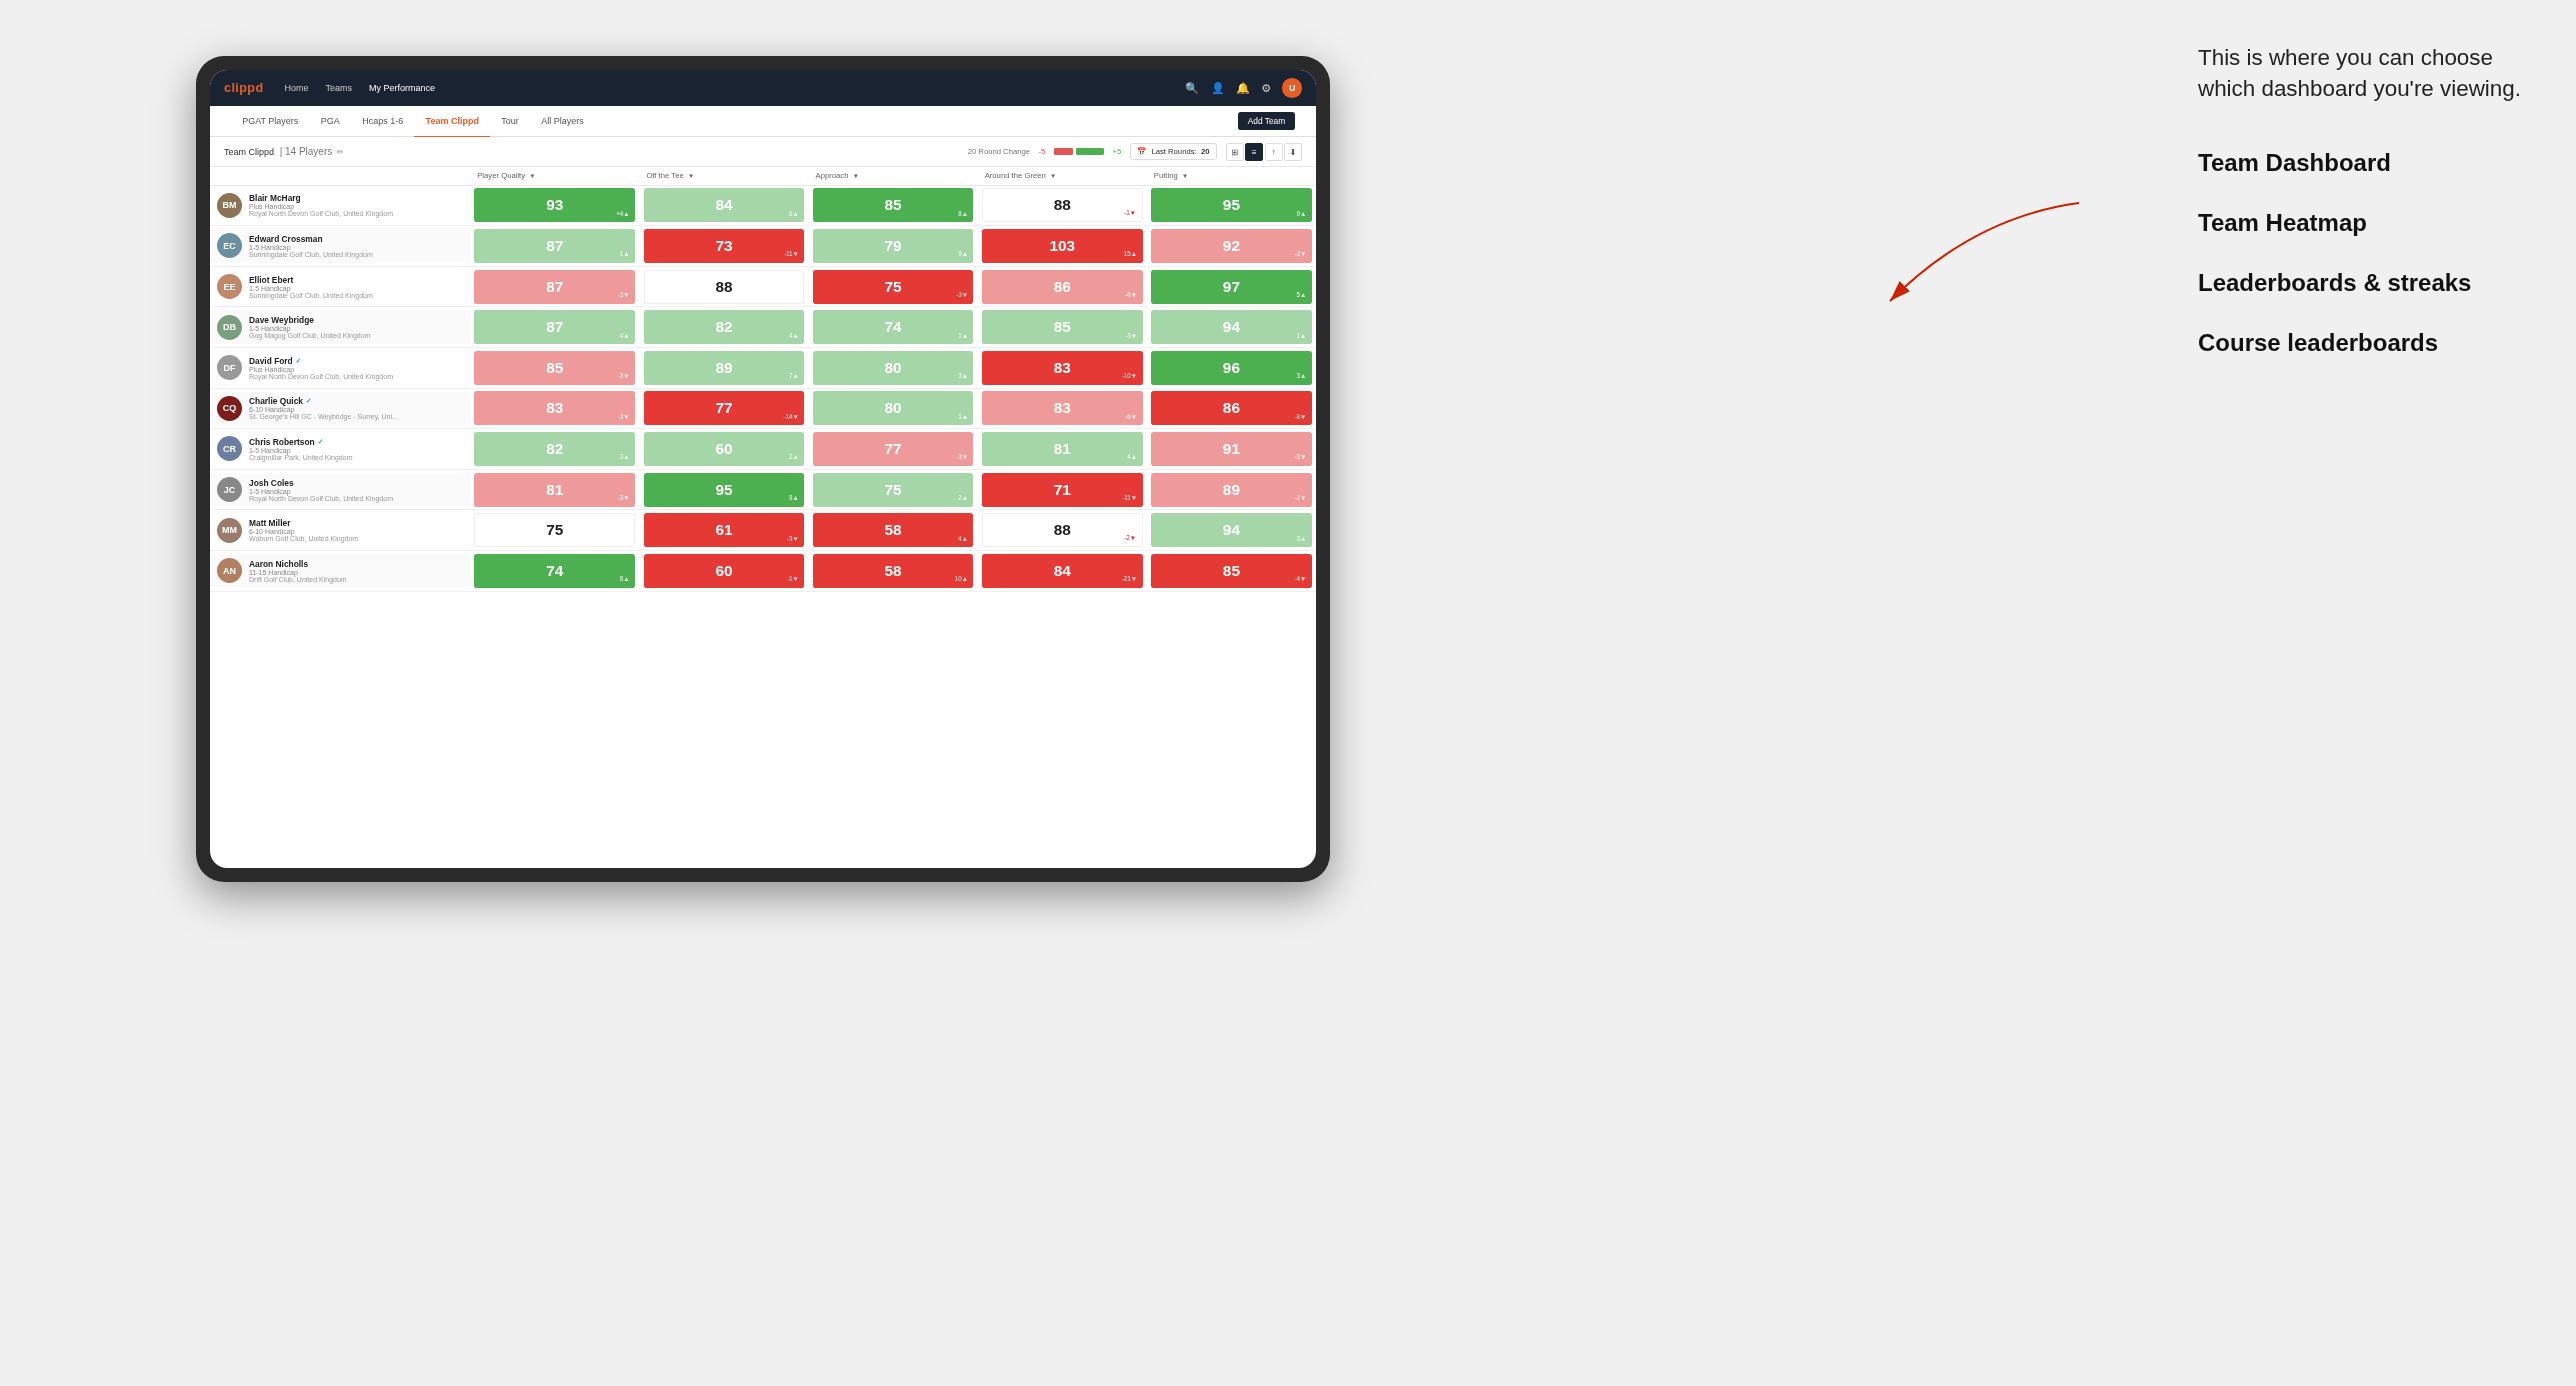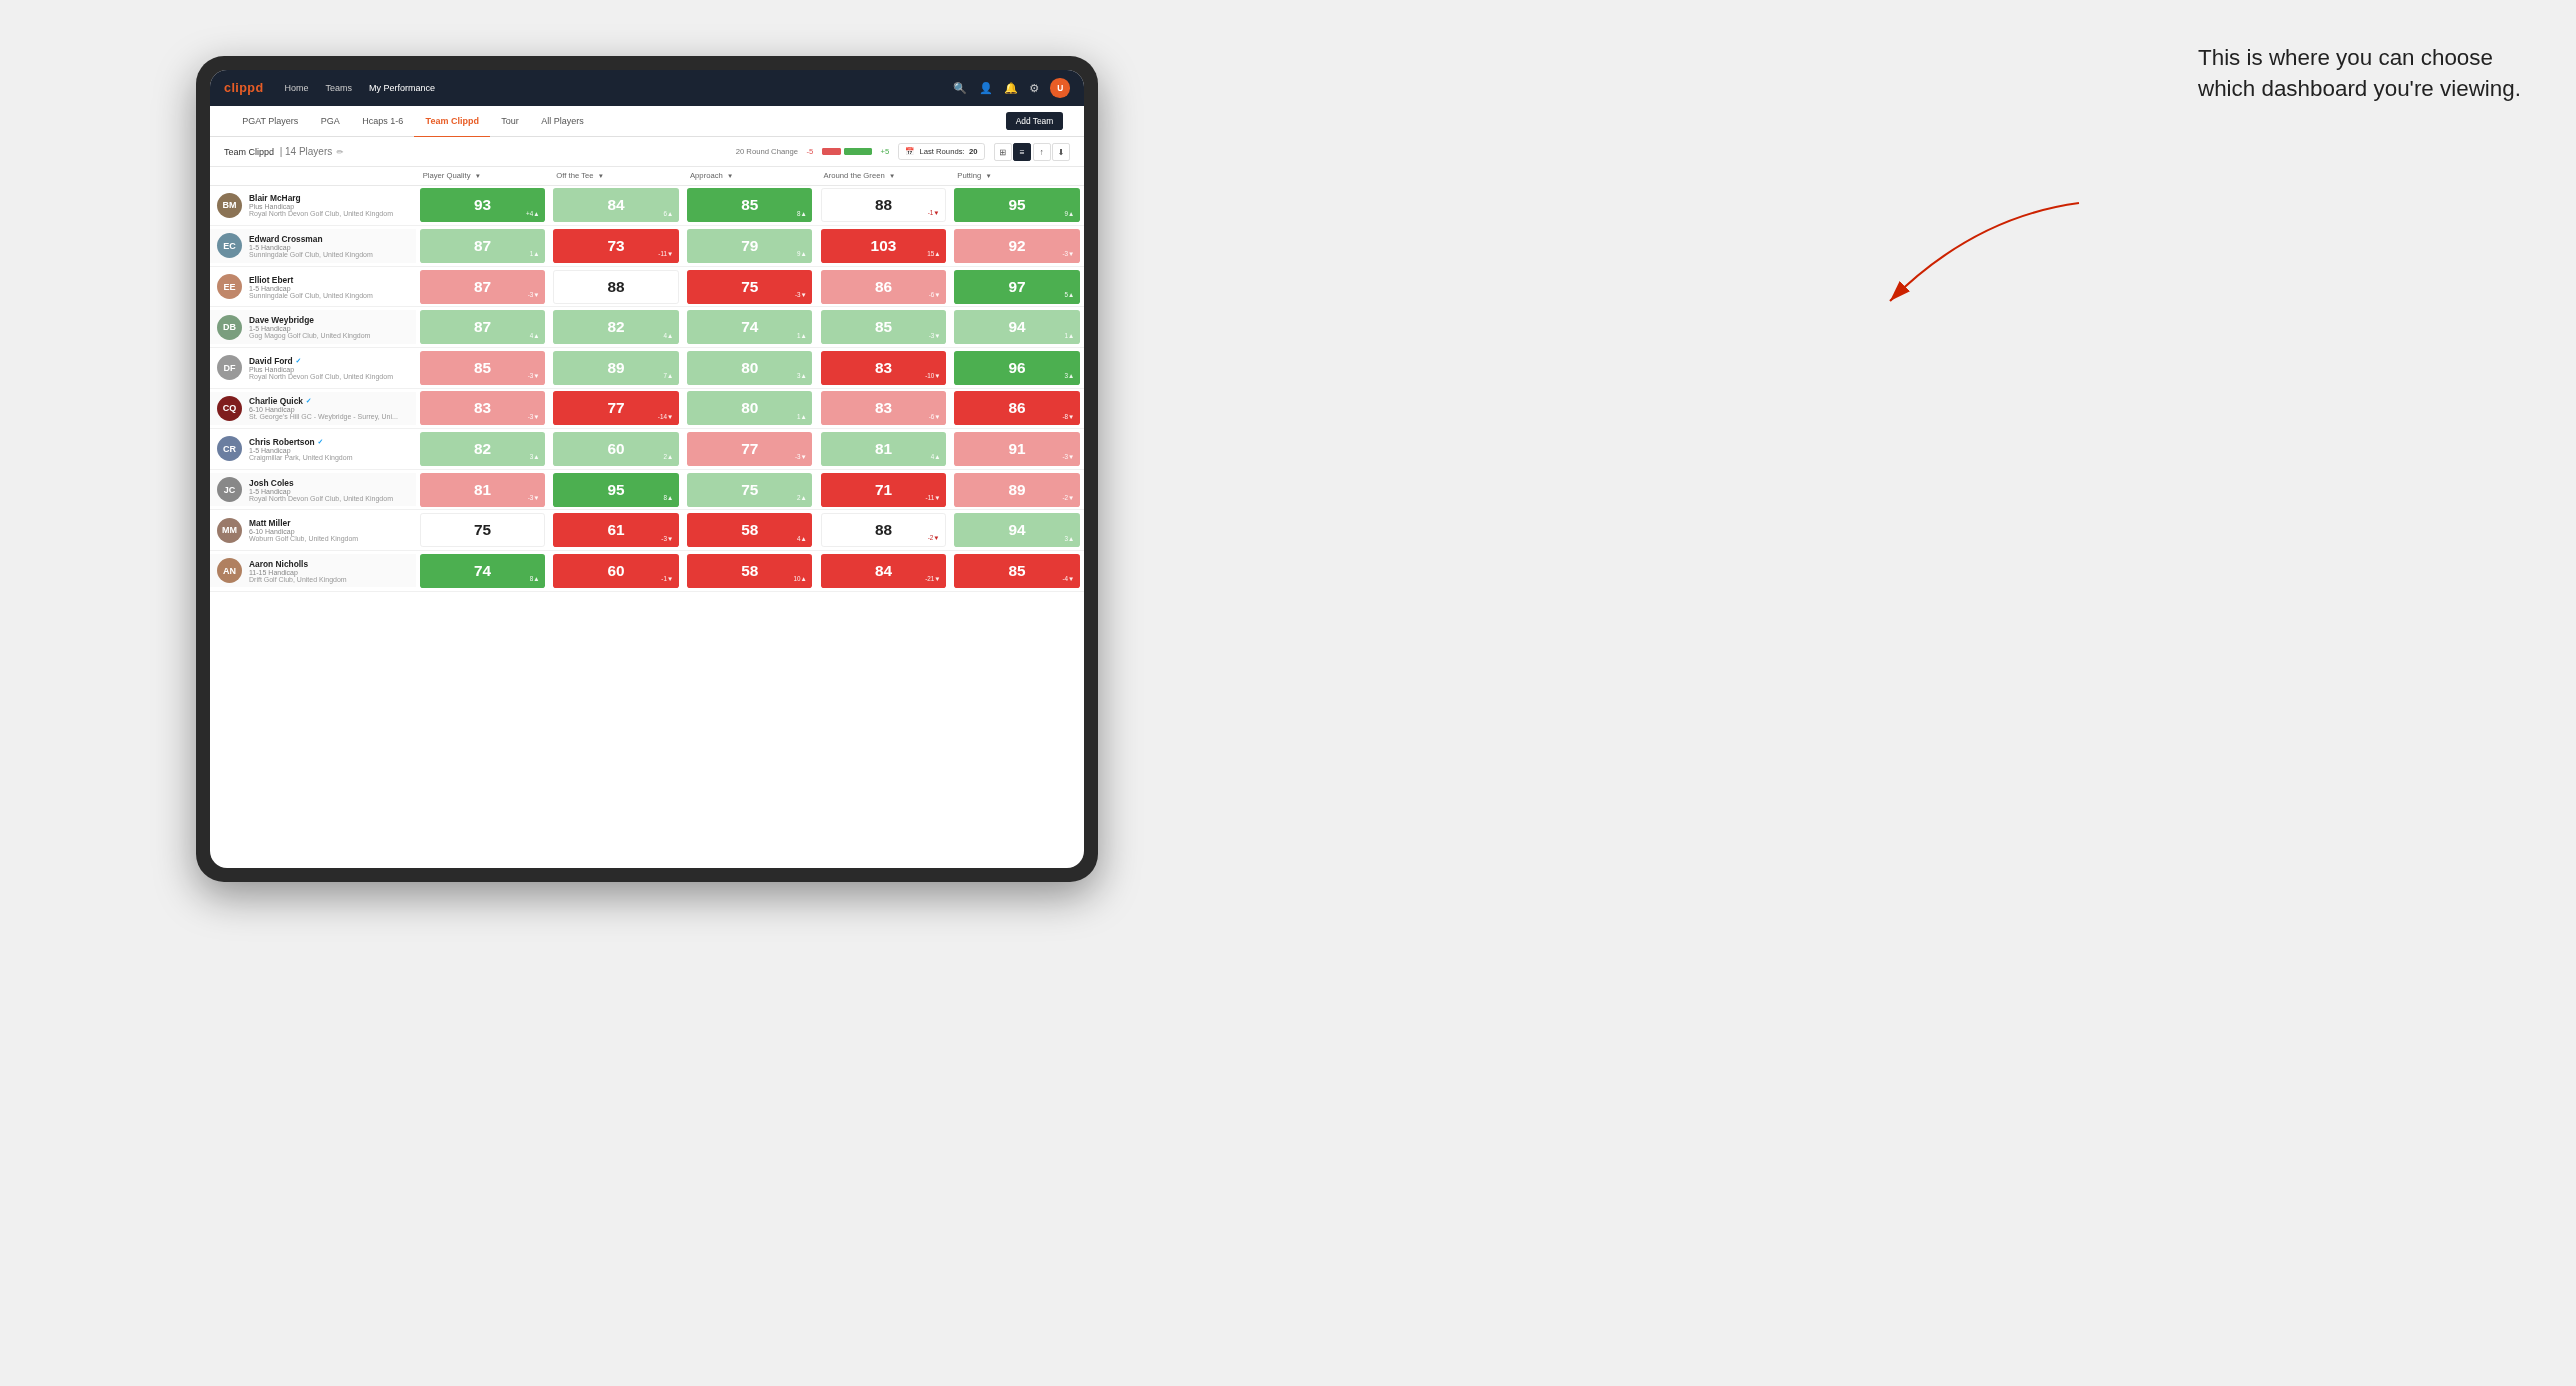--- a/index.html
+++ b/index.html
@@ -34,21 +34,21 @@
       color: #111;
       margin-bottom: 29px;
       line-height: 1.3;
     }
 
     
     .tablet-frame {
       position: absolute;
       left: 196px;
       top: 56px;
-      width: 902px;
+      width: 1134px;
       height: 826px;
       background: #2a2a2a;
       border-radius: 28px;
       box-shadow: 0 14px 42px rgba(0,0,0,0.4);
       padding: 14px;
     }
     .tablet-screen {
       width: 100%;
       height: 100%;
       background: #fff;
@@ -878,20 +878,26 @@
             </tr>
           </tbody>
       </table>
     </div>
 
   </div>
 </div>
 
 <div class="annotation-area">
   <div class="annotation-text">This is where you can choose which dashboard you're viewing.</div>
+  <div class="dashboard-options">
+    <div class="dashboard-option">Team Dashboard</div>
+    <div class="dashboard-option">Team Heatmap</div>
+    <div class="dashboard-option">Leaderboards &amp; streaks</div>
+    <div class="dashboard-option">Course leaderboards</div>
+  </div>
 </div>
 
 <svg class="red-arrow-container" style="position:absolute; top:189px; right:476px; width:266px; height:154px;" viewBox="0 0 380 220">
   <defs>
     <marker id="arrowhead" markerWidth="10" markerHeight="7" refX="10" refY="3.5" orient="auto">
       <polygon points="0 0, 10 3.5, 0 7" fill="#cc2200"></polygon>
     </marker>
   </defs>
   <path d="M 350 20 Q 200 40 80 160" stroke="#cc2200" stroke-width="3" fill="none" marker-end="url(#arrowhead)"></path>
 </svg>

